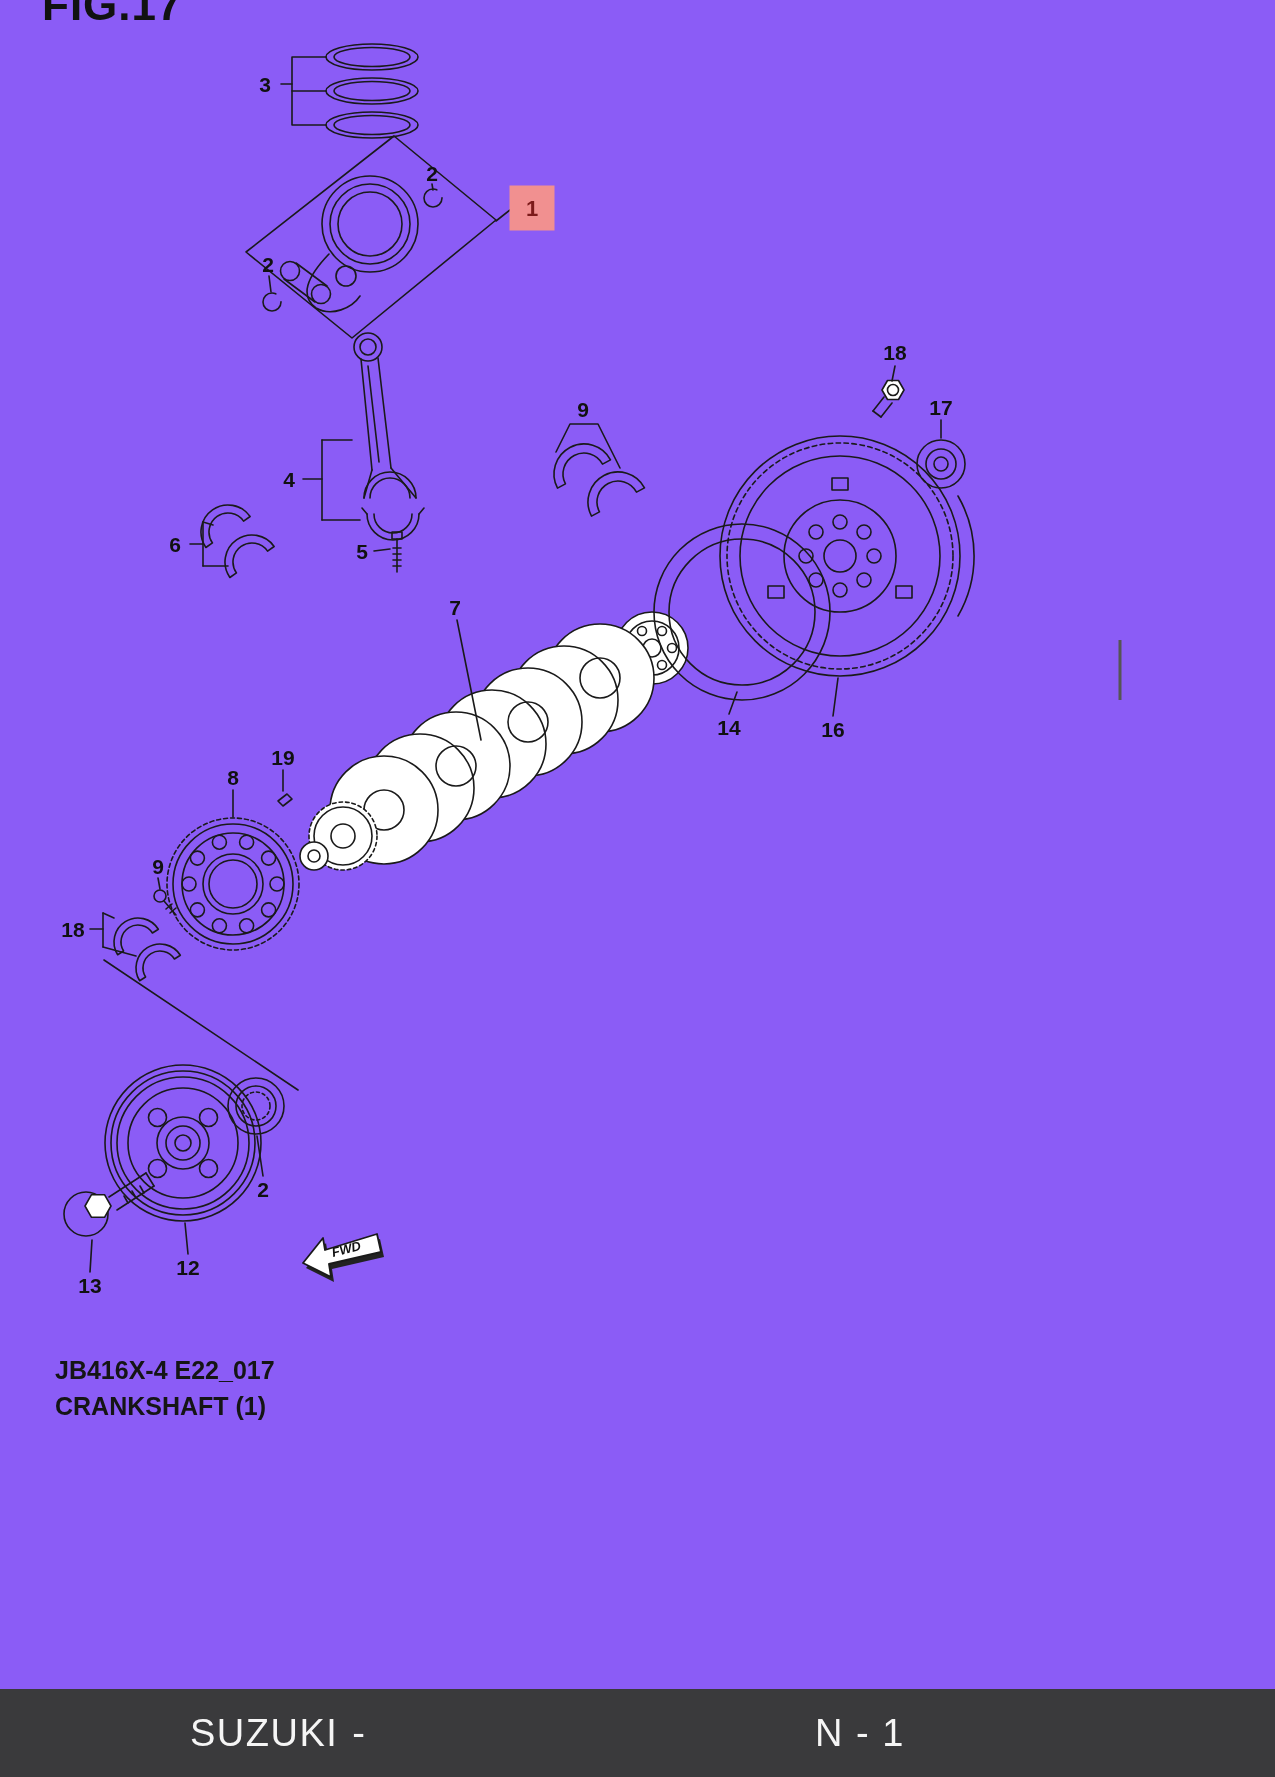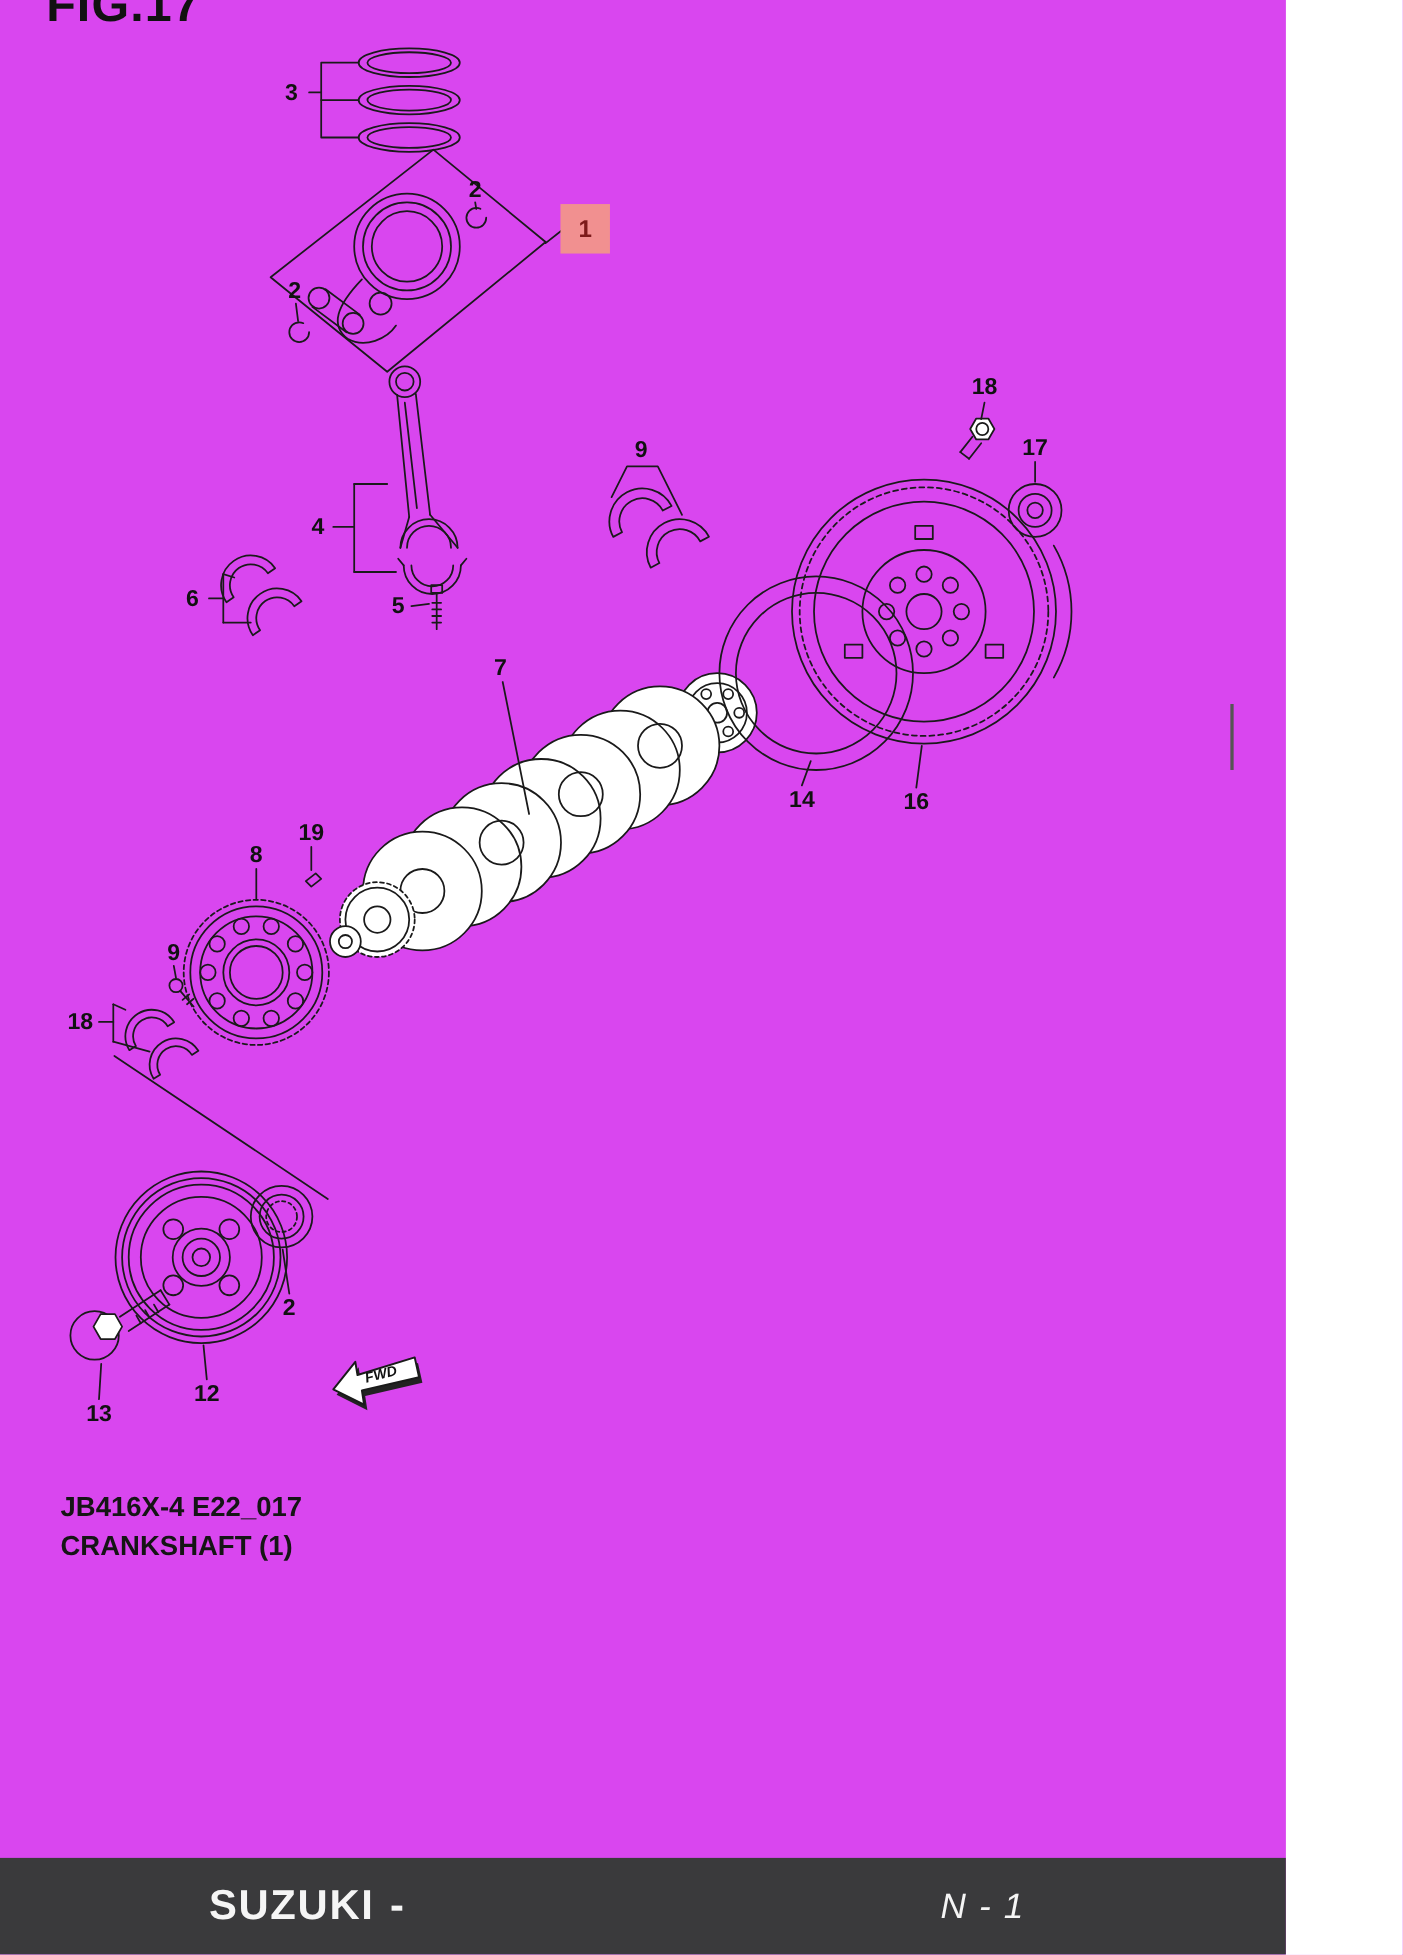--- a/index.html
+++ b/index.html
@@ -1,23 +1,23 @@
 <!DOCTYPE html>
 <html style="--highlight-bg: #f19090; --highlight-text: #7c1a1a; --footer-bar-bg: #3a3a3c; --footer-bar-text: #f5f5f5; --line-color: #1a1a1a;"><head>
 <meta charset="utf-8">
 <style>
   * { margin: 0; padding: 0; box-sizing: border-box; }
   html, body { background: #ffffff; }
   body { font-family: "Liberation Sans", sans-serif; }
 
   .page {
     position: relative;
-    width: 1169px;
+    width: 1275px;
     height: 1777px;
-    background: #d946ef;
+    background: #8b5cf6;
     overflow: hidden;
   }
 
   .fig-label {
     position: absolute;
     top: -20px;
     left: 42px;
     font-size: 44px;
     font-weight: bold;
     color: #111;
@@ -69,30 +69,28 @@
   }
   .bar-main {
     position: absolute;
     left: 190px; top: 50%;
     transform: translateY(-50%);
     display: flex;
     gap: 14px;
     font-size: 38px;
     letter-spacing: 1.5px;
     white-space: nowrap;
-    font-weight: bold;
   }
   .bar-ref {
     position: absolute;
-    left: 855px; top: 50%;
+    left: 815px; top: 50%;
     transform: translateY(-50%);
-    font-size: 32px;
+    font-size: 38px;
     letter-spacing: 1.5px;
     white-space: nowrap;
-    font-style: italic;
   }
 </style>
 </head>
 <body>
 
 <div class="page">
 
   <div class="fig-label">FIG.17</div>
 
   <svg class="diagram" width="1275" height="1777" viewBox="0 0 1275 1777">

